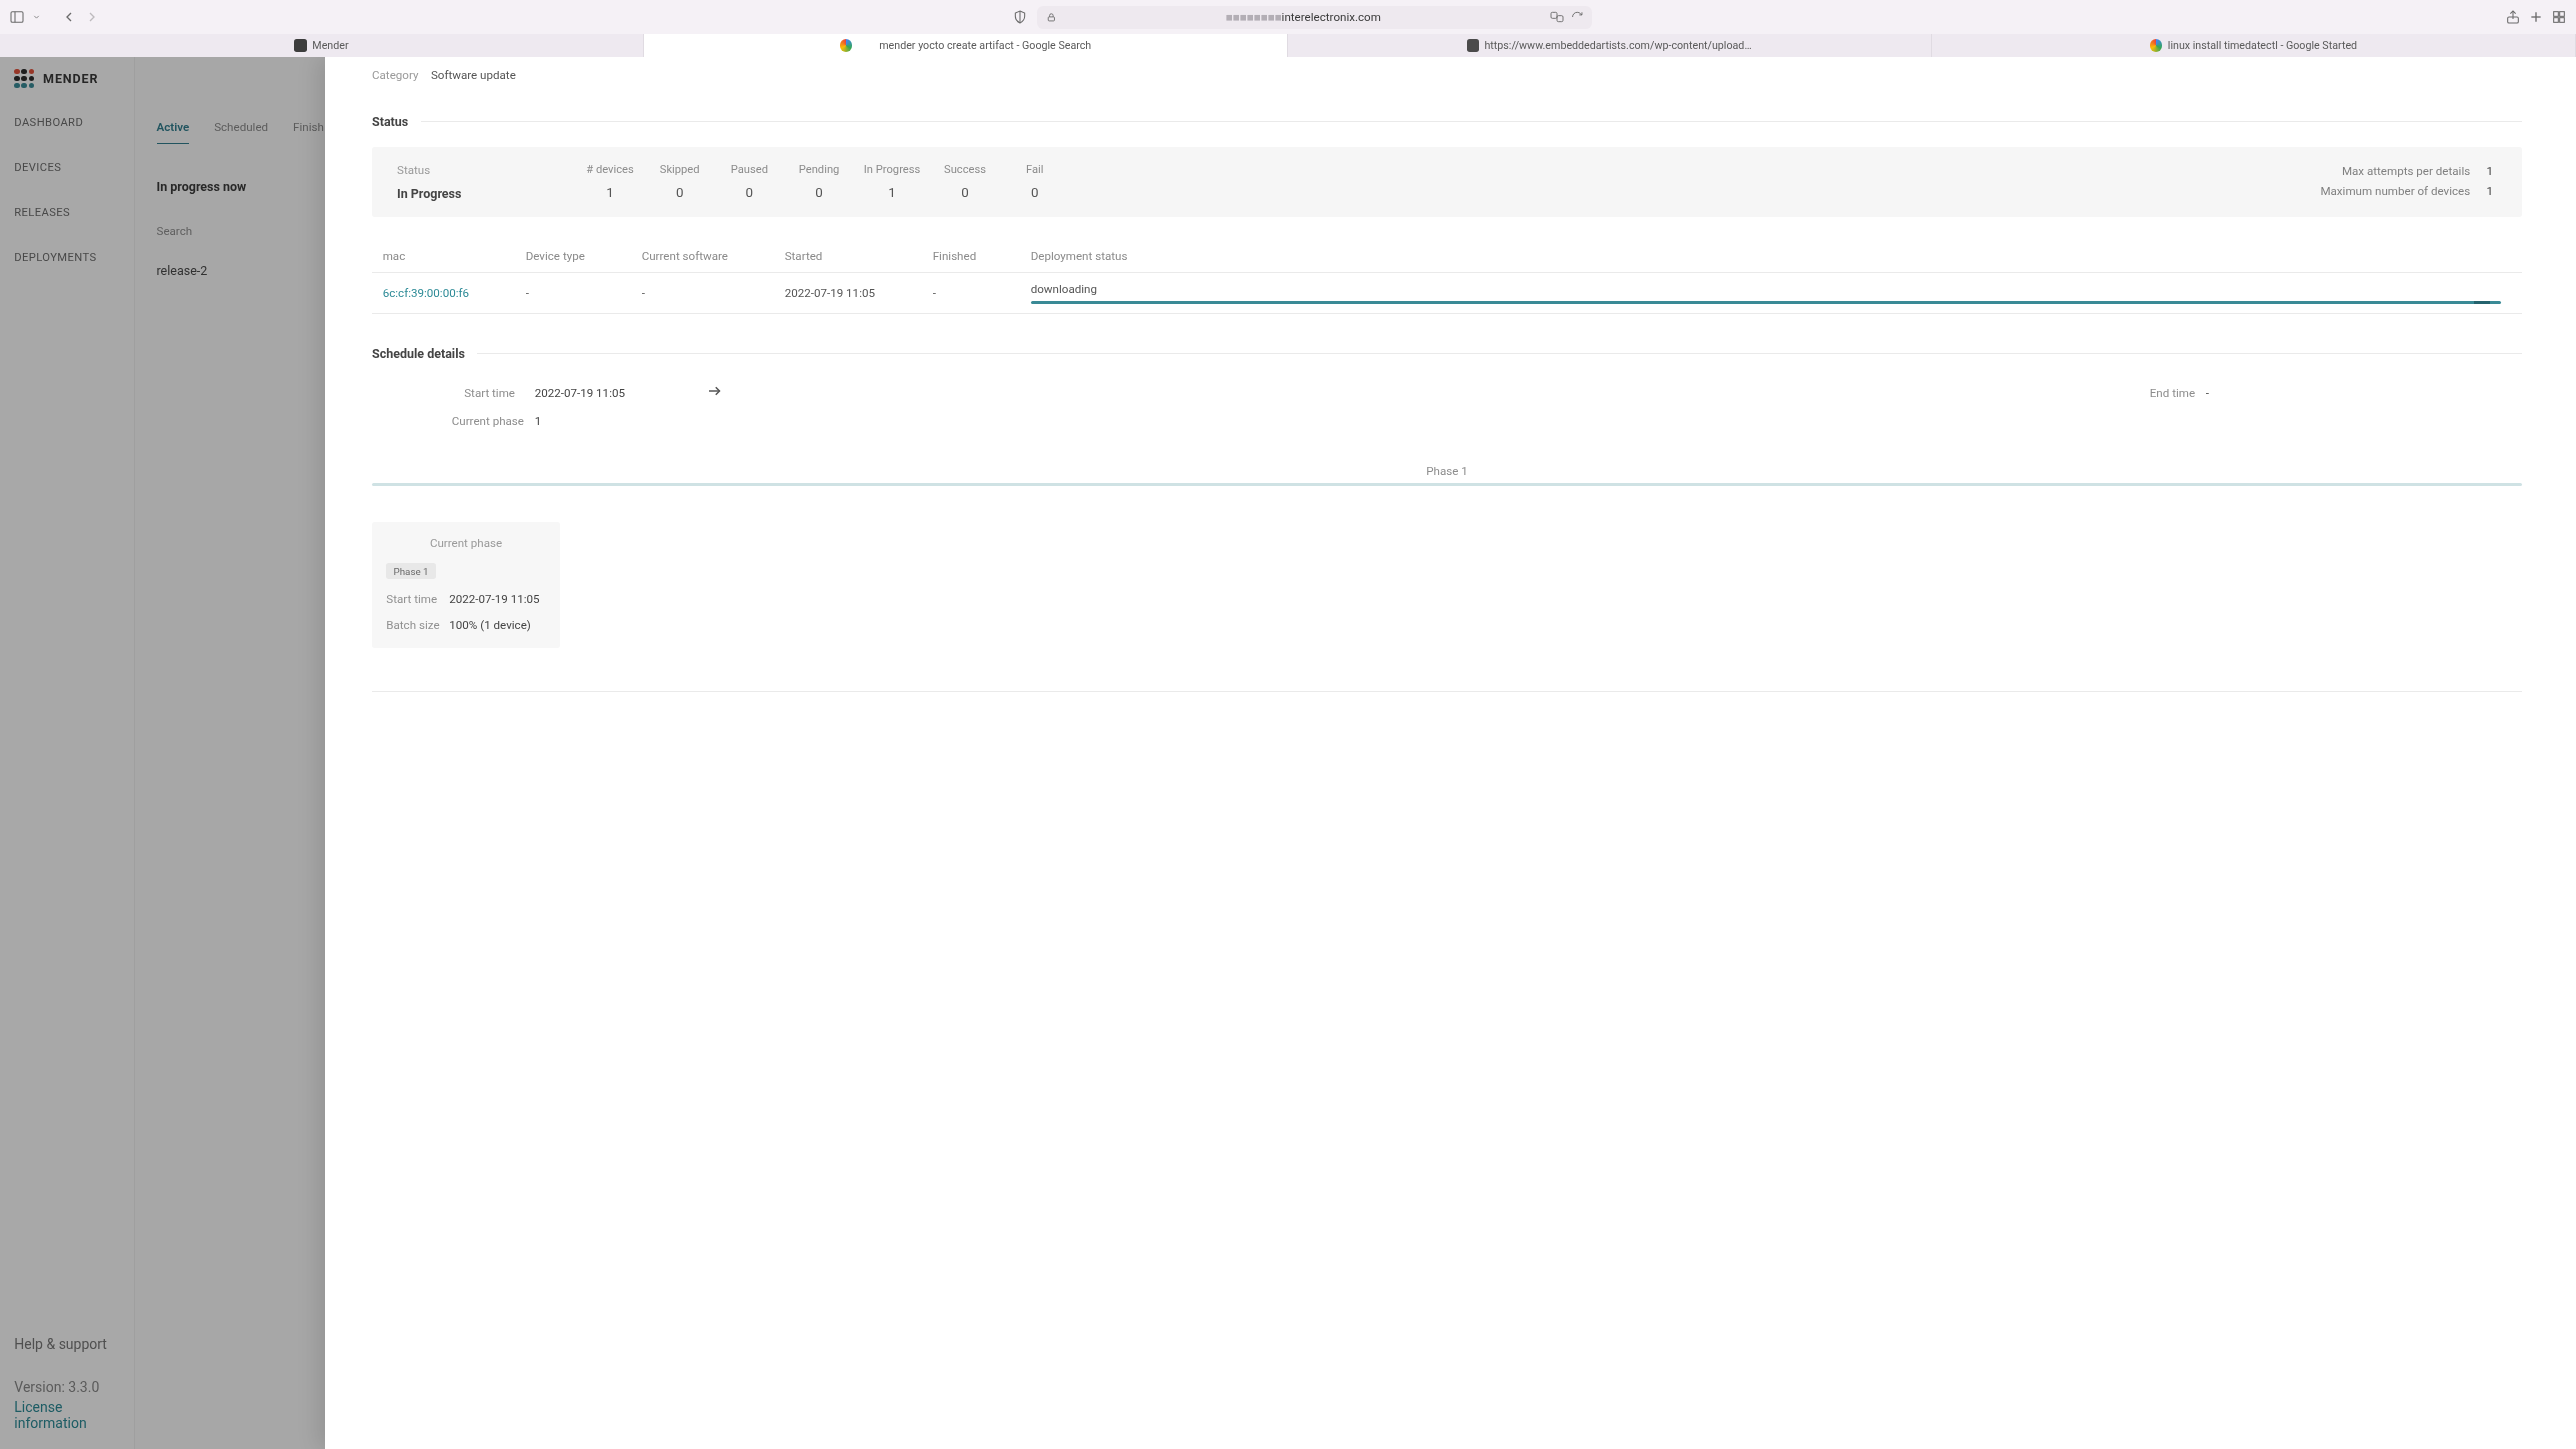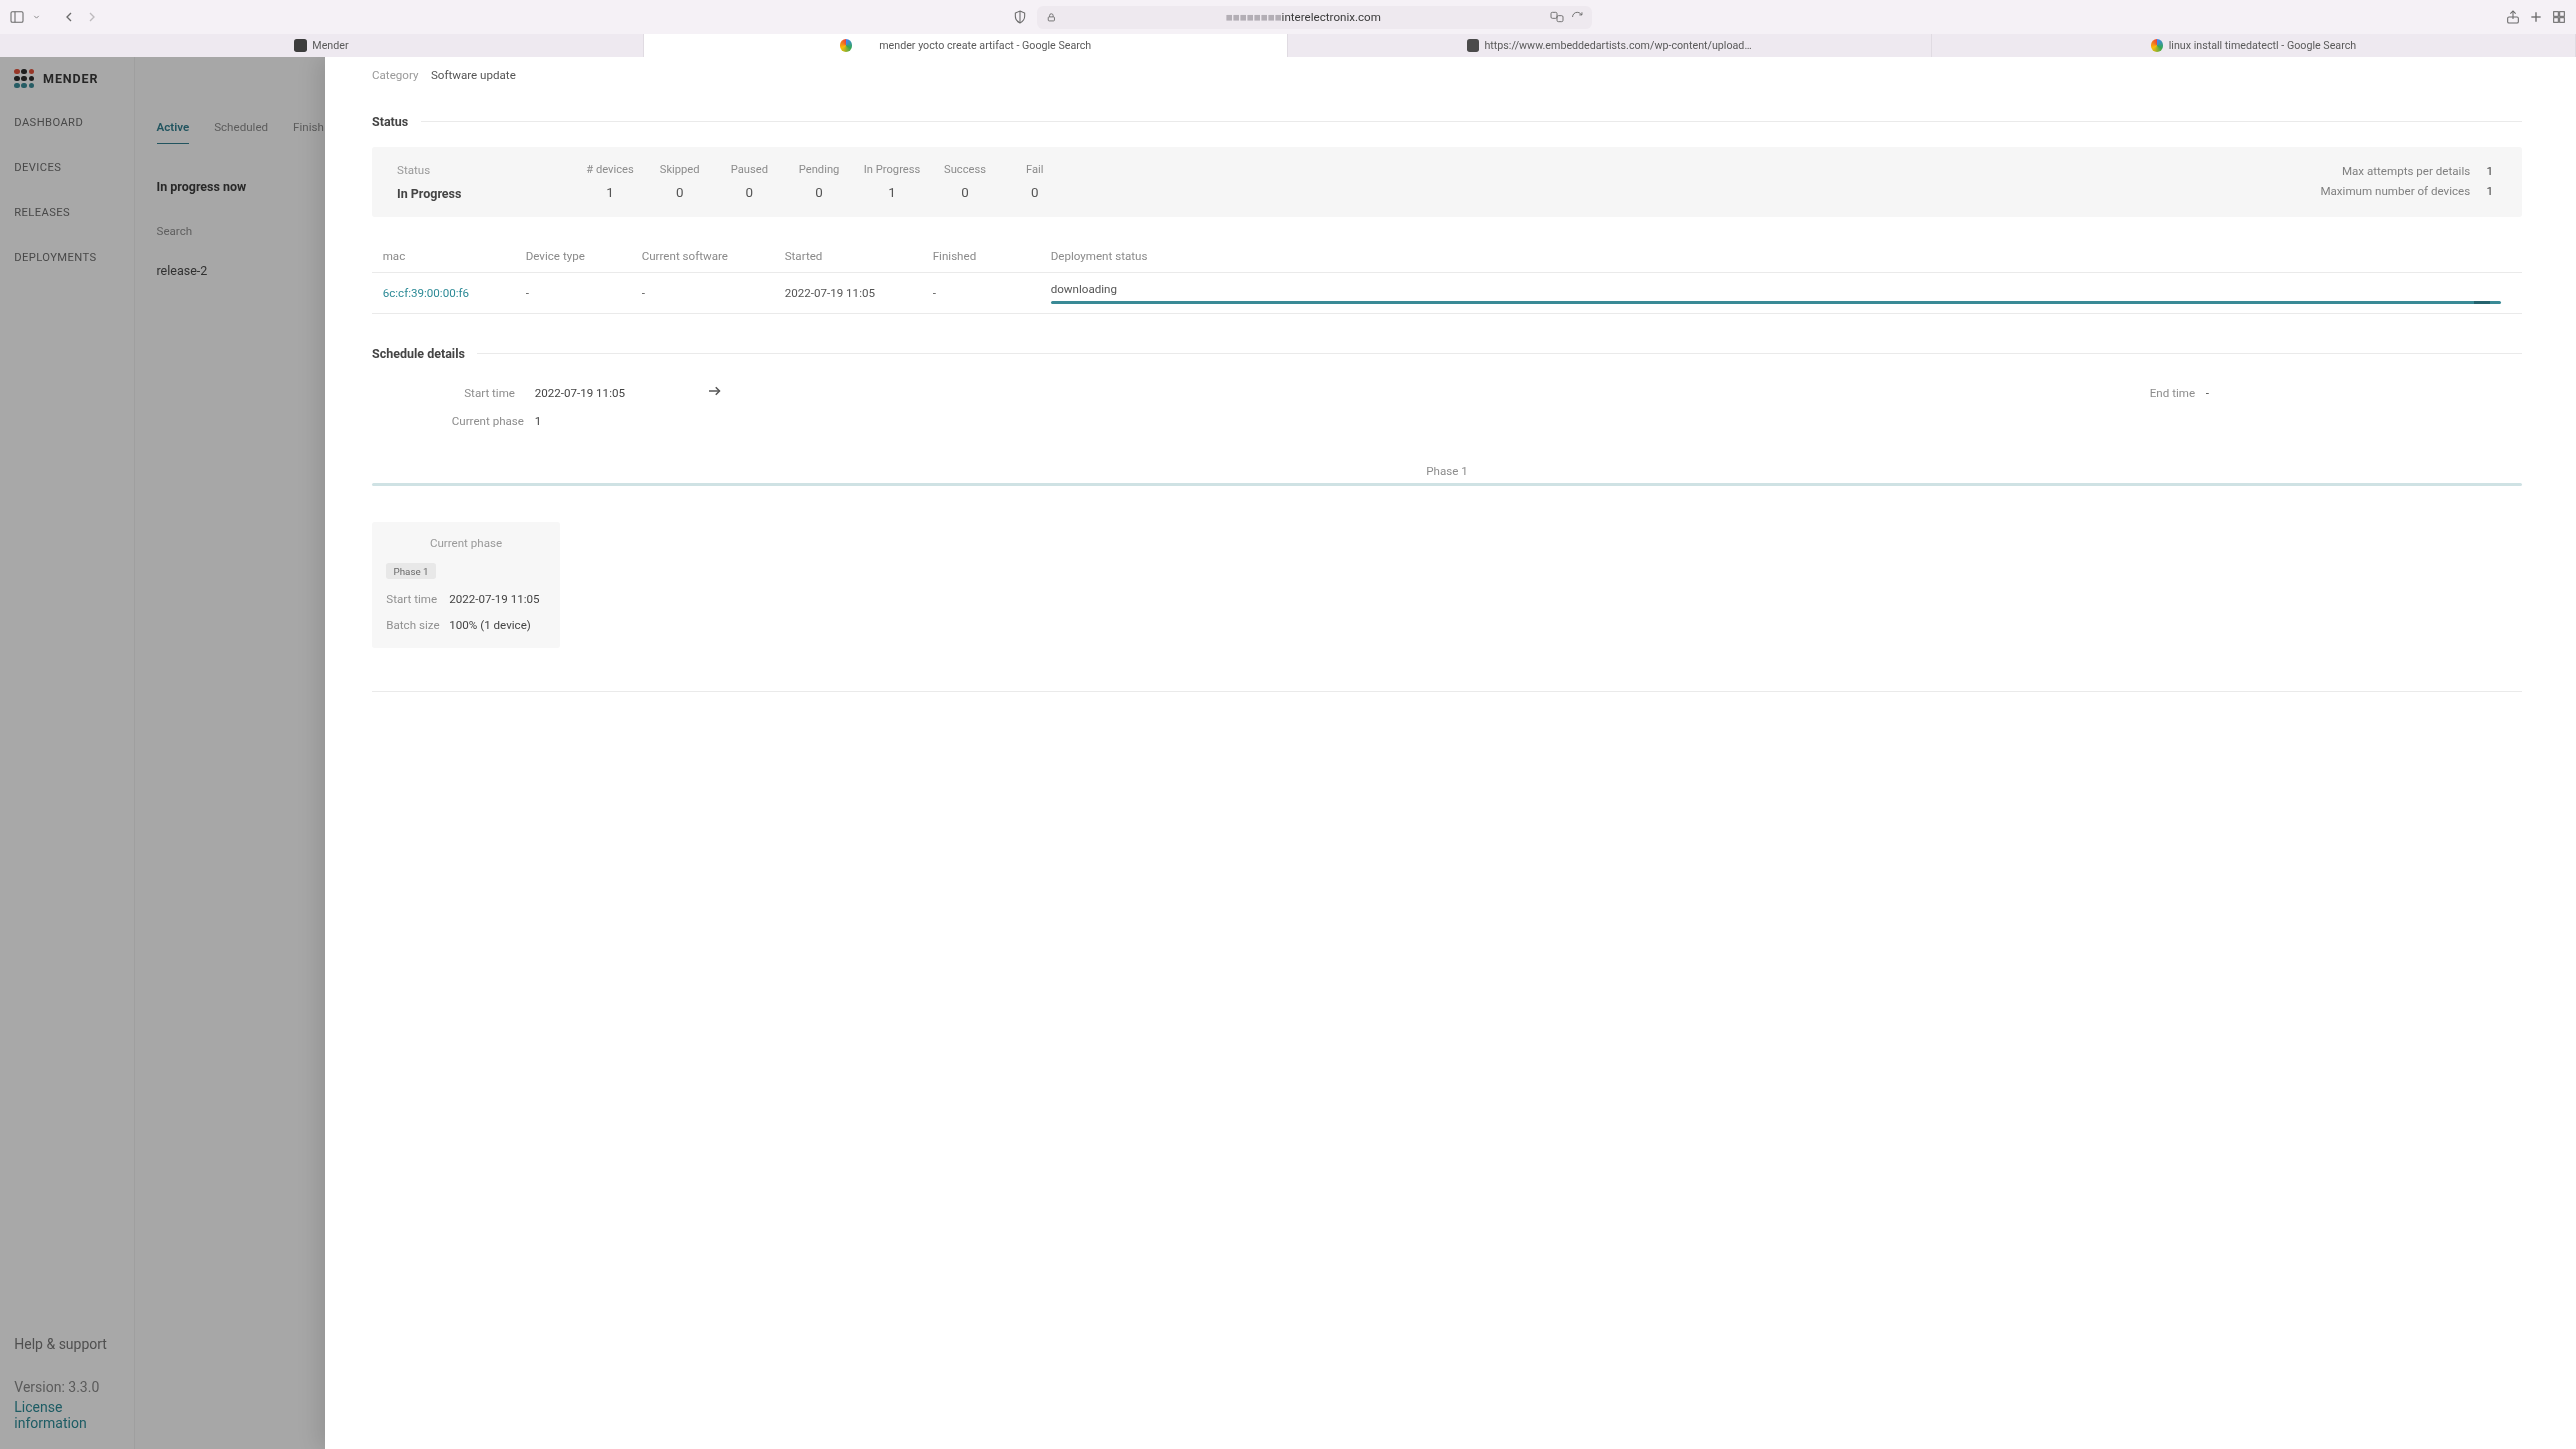--- a/index.html
+++ b/index.html
@@ -86,21 +86,21 @@
 
   .dev-table{margin-top:23px;font-size:11.6px;color:#555;}
   .dev-head,.dev-row{display:flex;align-items:center;padding:9px 10.7px;}
   .dev-head{color:#8a8a8a;border-bottom:0.9px solid var(--divider);}
   .dev-row{border-bottom:0.9px solid var(--divider);}
   .col{padding-right:10.7px;}
   .c-mac{width:143px;}
   .c-dev{width:116px;}
   .c-cur{width:143px;}
   .c-start{width:148px;}
-  .c-fin{width:118px;}
+  .c-fin{width:98px;}
   .c-dep{flex:1;}
   .c-mac .link{color:var(--link-teal);cursor:pointer;}
   .prog-bar{margin-top:5.4px;height:2.7px;width:100%;background:#3a8a96;border-radius:1.8px;position:relative;overflow:hidden;}
   .prog-bar::after{content:'';position:absolute;right:10.7px;top:0;bottom:0;width:16px;background:#24636e;}
 
   .pager{display:flex;align-items:center;gap:18px;margin-top:18px;font-size:11.6px;color:#7b7b7b;}
   .pager .sel{display:flex;align-items:center;gap:3.6px;color:#444;}
   .pager .chev{opacity:0.4;width:12.5px;height:12.5px;cursor:pointer;}
 
   .sched-row{display:flex;align-items:center;margin-top:21.5px;font-size:11.6px;}
@@ -216,21 +216,21 @@
   <div class="btab active">
     <span class="favicon" style="background:conic-gradient(#4285F4,#34A853,#FBBC05,#EA4335);border-radius:50%"></span>
     <span class="btab-label">mender yocto create artifact - Google Search</span>
   </div>
   <div class="btab">
     <span class="favicon" style="background:#4b4b4b"></span>
     <span class="btab-label">https://www.embeddedartists.com/wp-content/uploads/2021/01/iMX_OTA_Upd...</span>
   </div>
   <div class="btab">
     <span class="favicon" style="background:conic-gradient(#4285F4,#34A853,#FBBC05,#EA4335);border-radius:50%"></span>
-    <span class="btab-label">linux install timedatectl - Google Search</span>
+    <span class="btab-label">linux install timedatectl - Google Started</span>
   </div>
 </div>
 
 <div class="app-shell">
 
   <div class="sidebar">
     <div class="logo-row">
       <div class="logo-dots">
         <span style="background:#e1523d"></span>
           <span style="background:#2e2e2e"></span>

